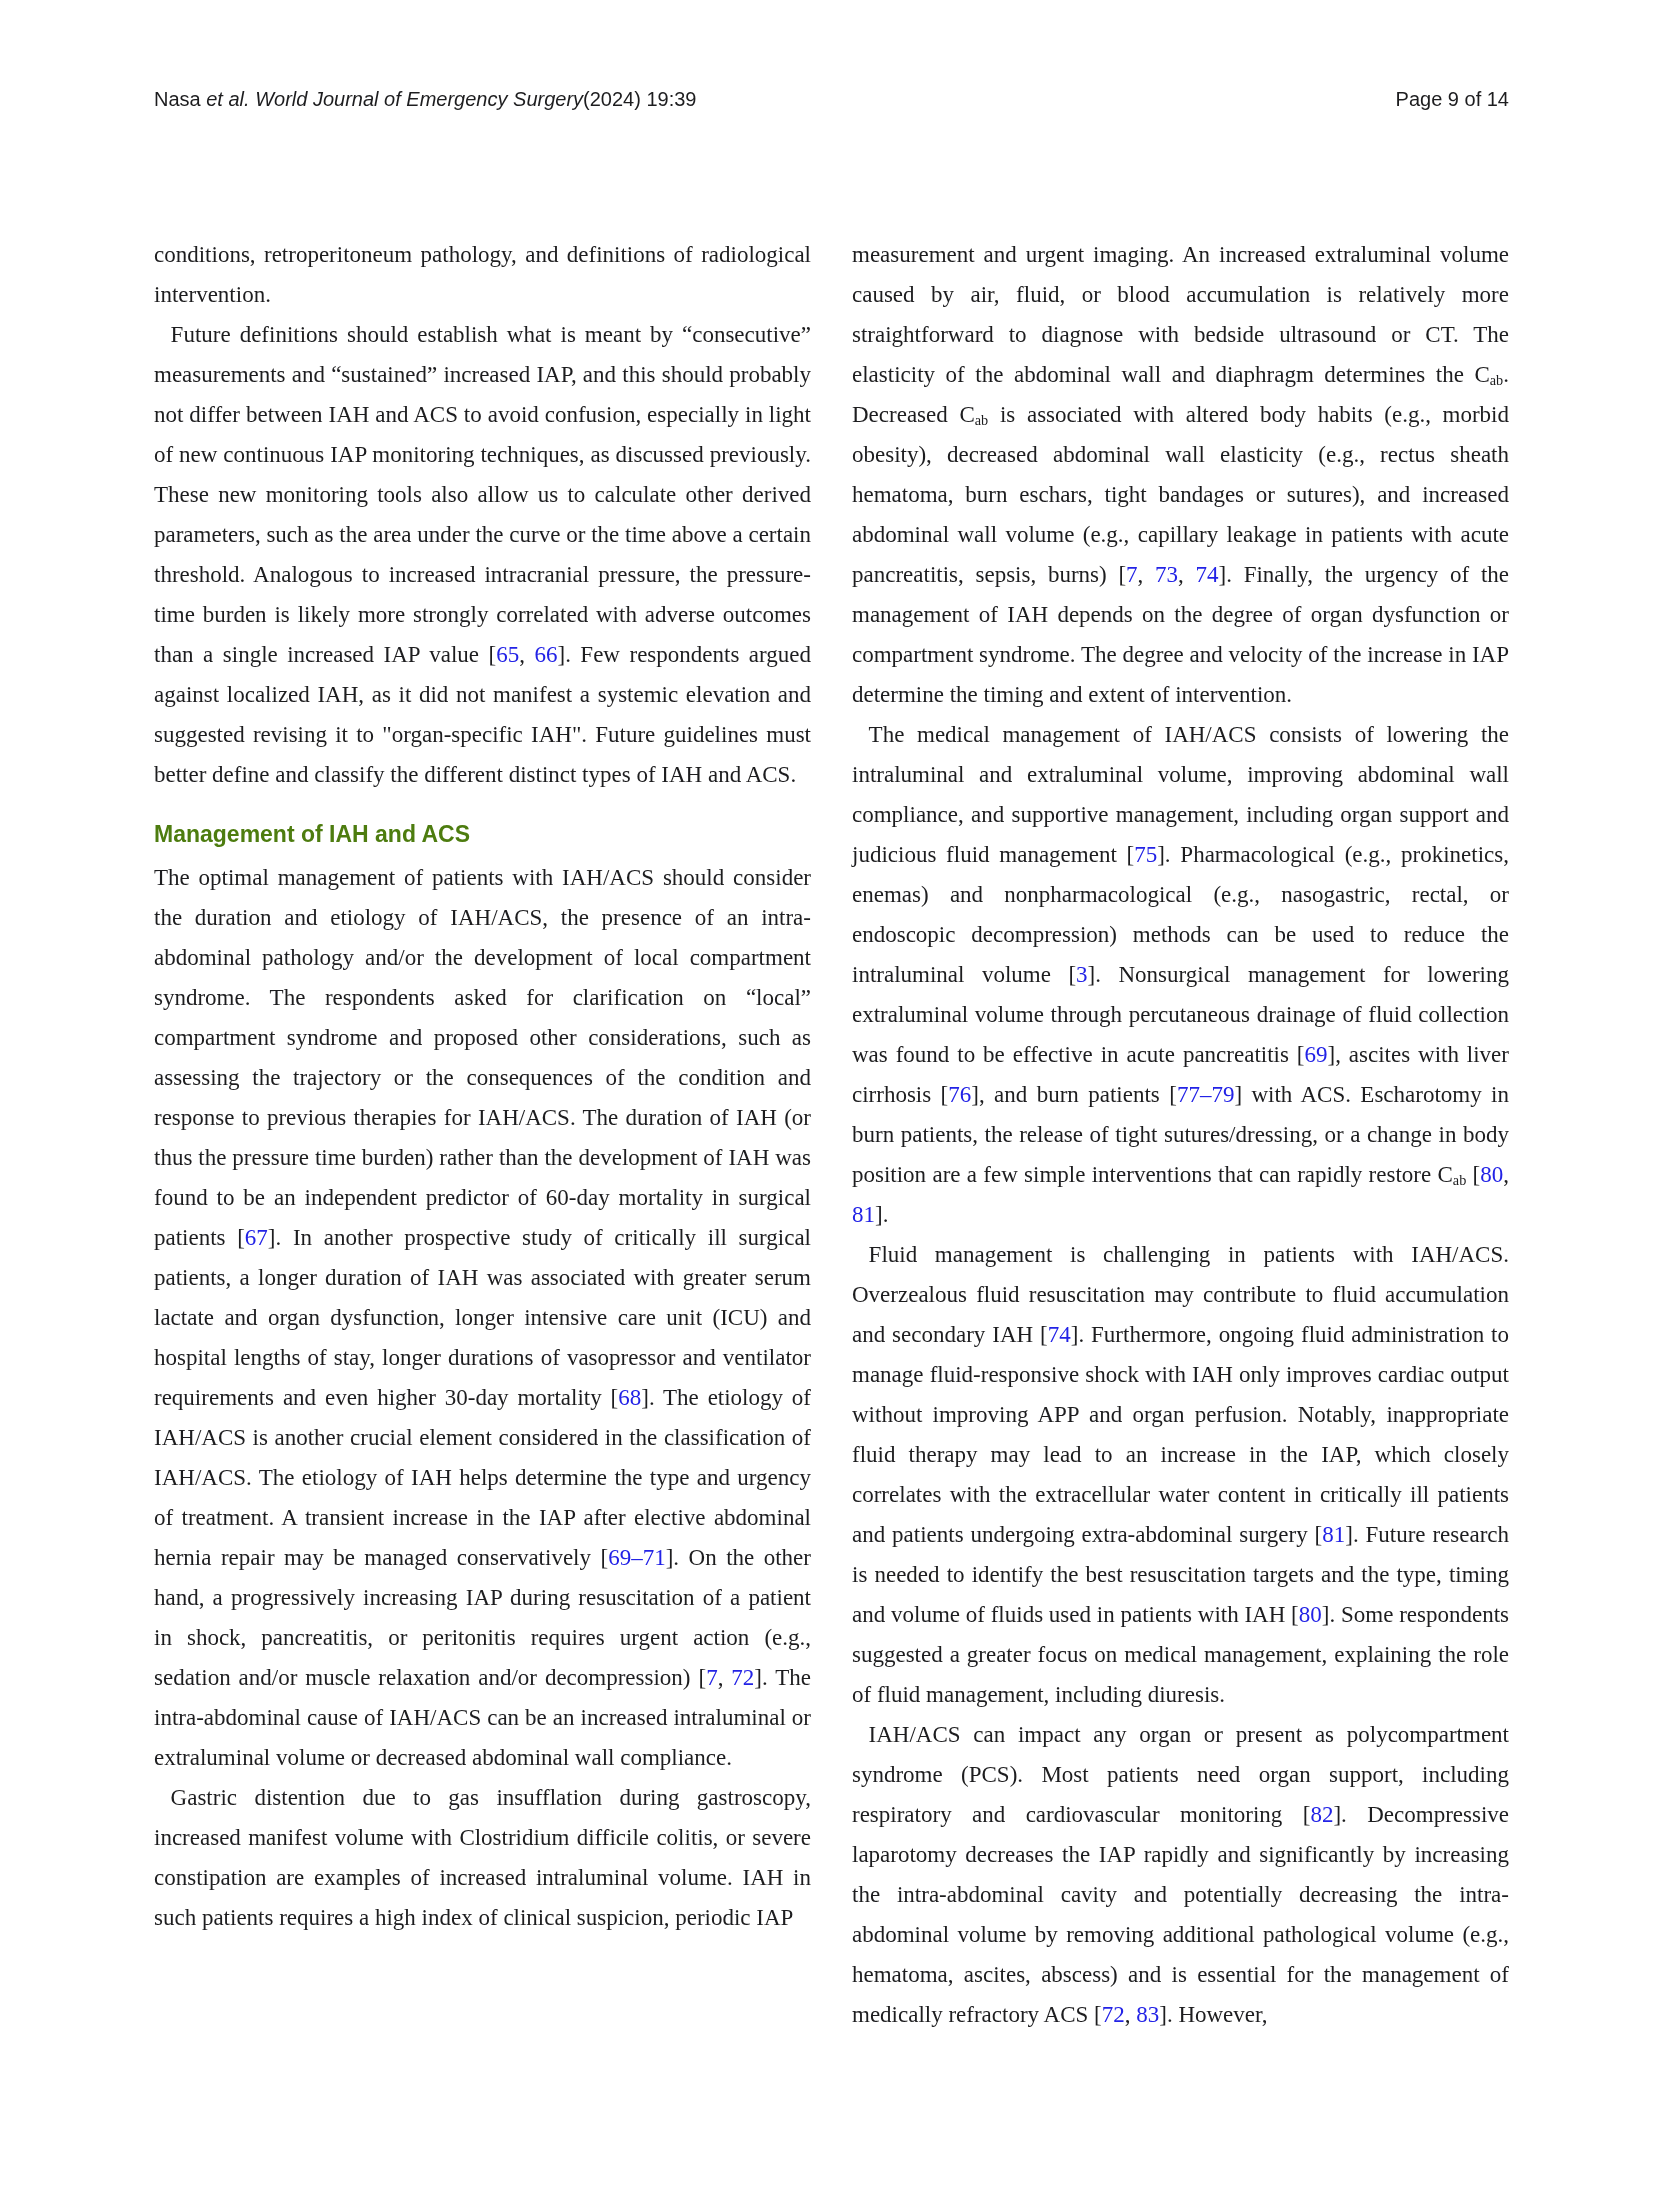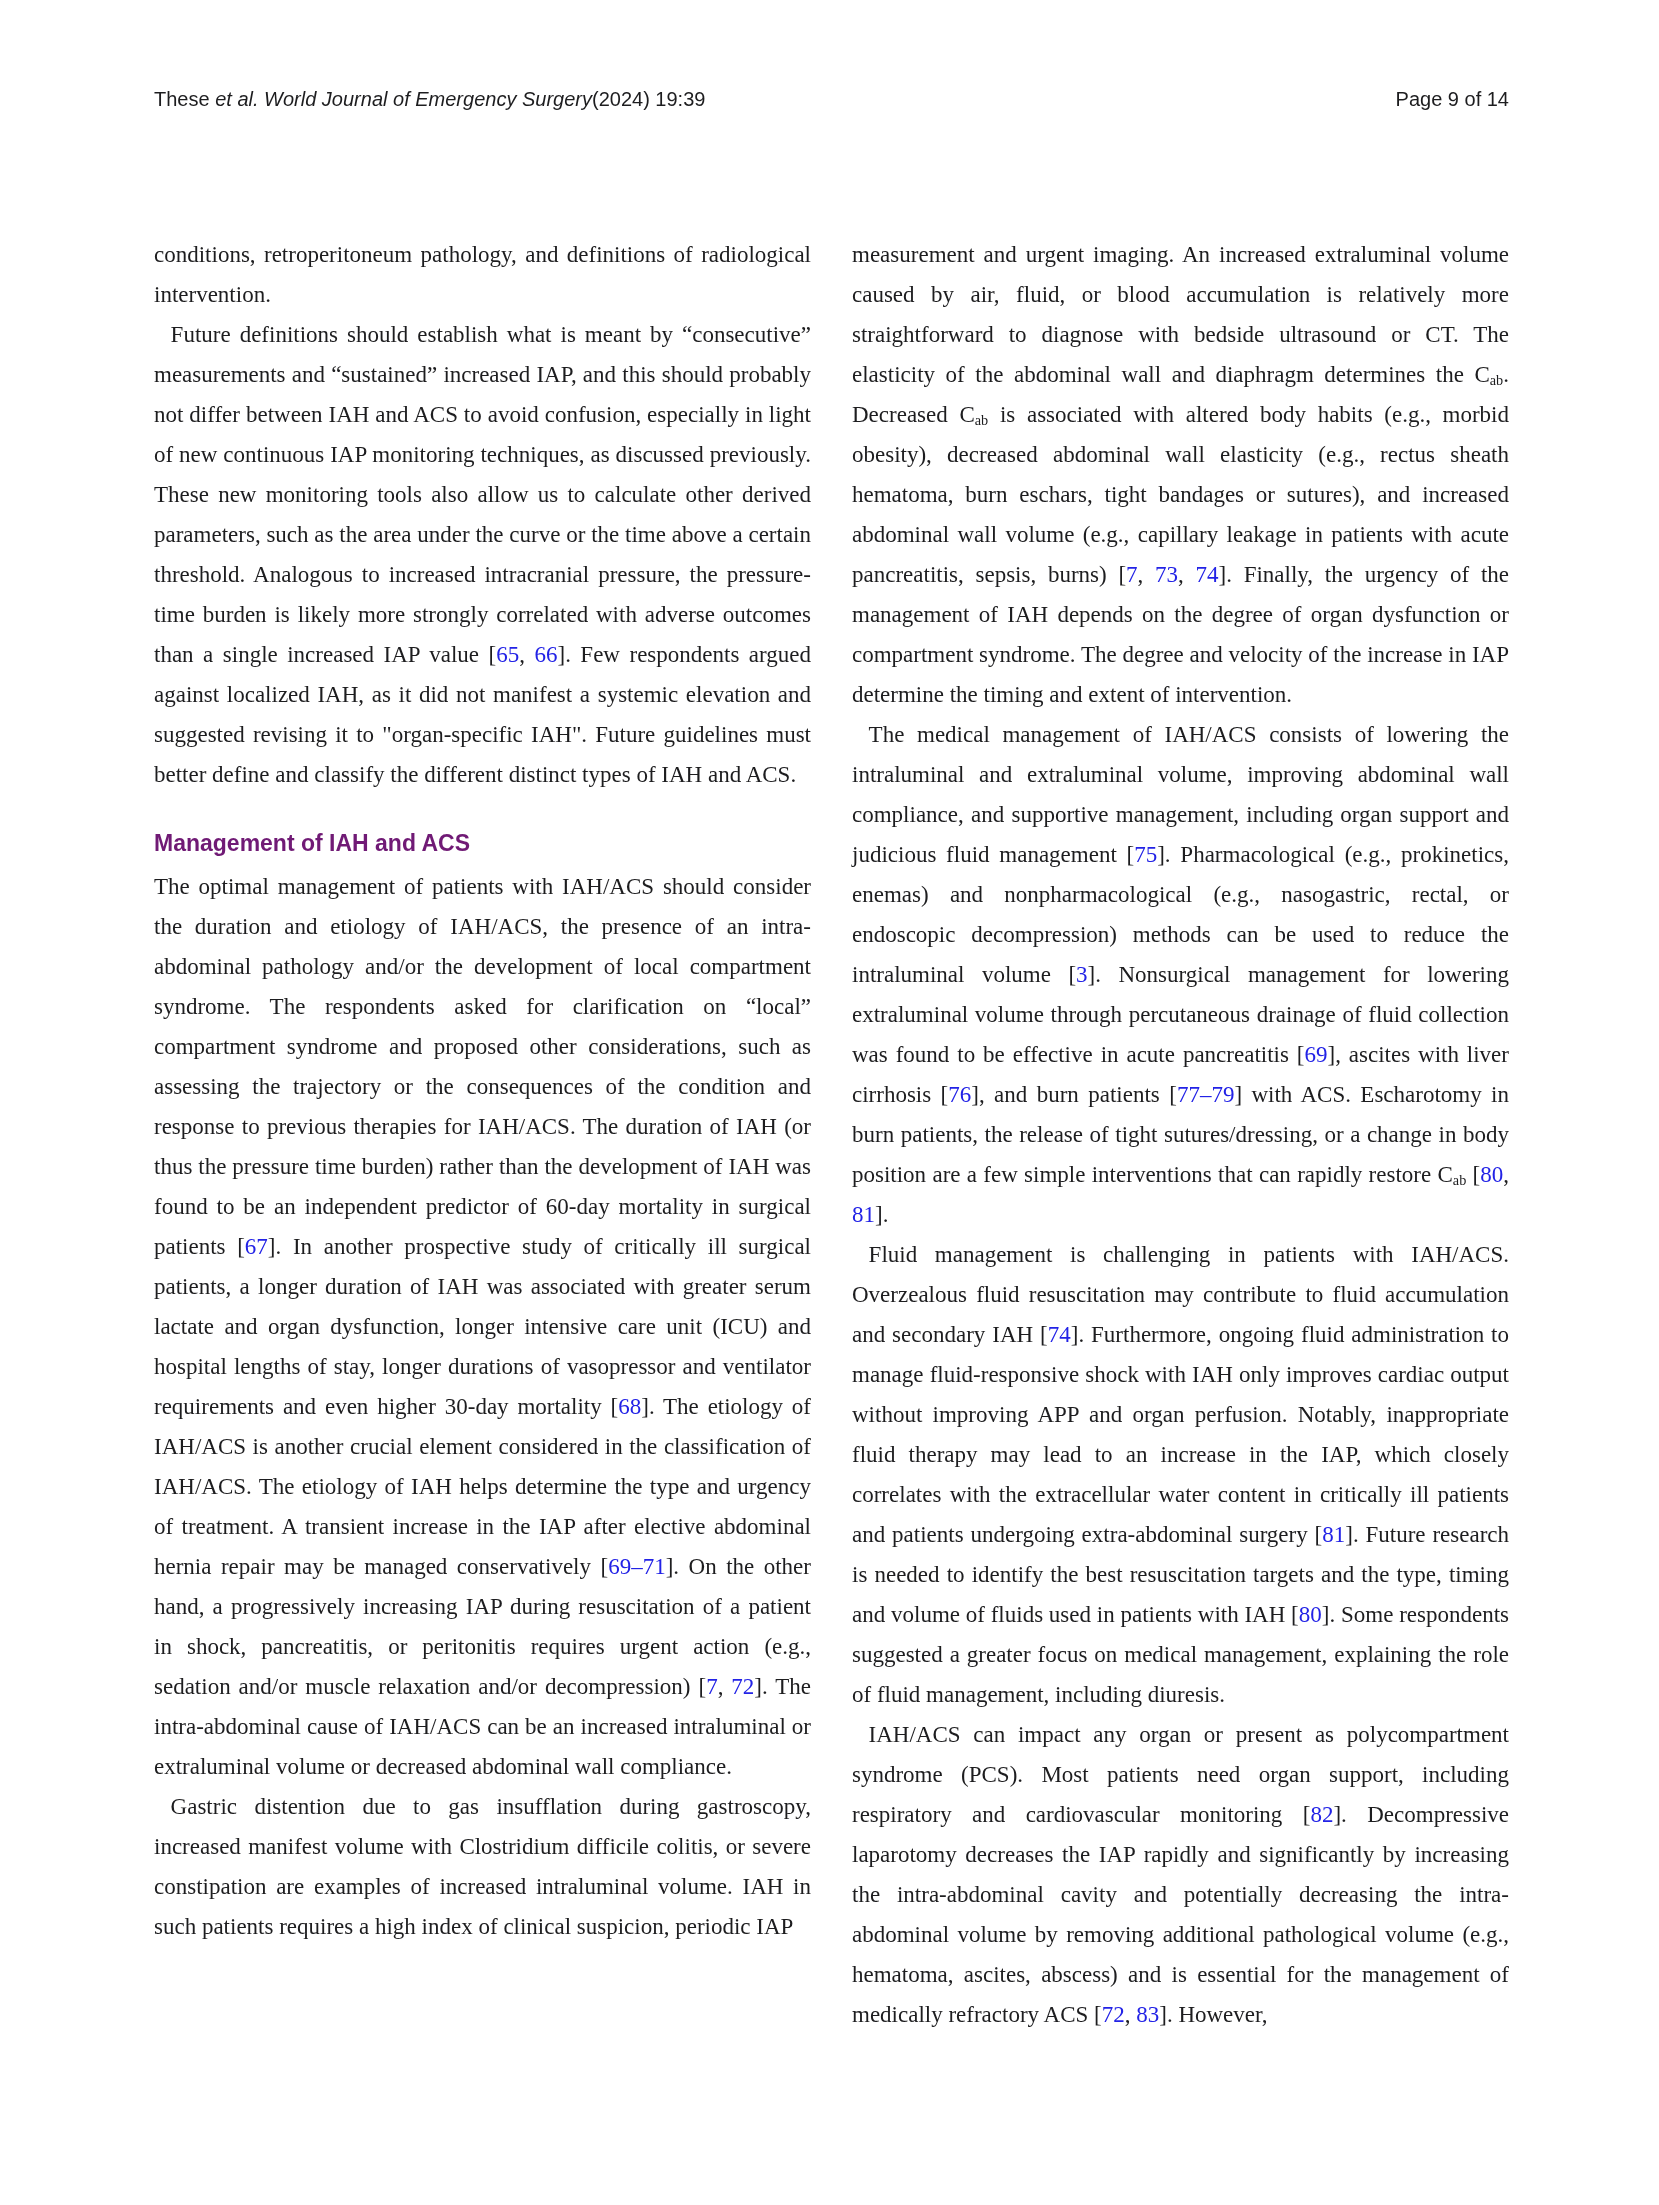--- a/index.html
+++ b/index.html
@@ -49,44 +49,44 @@
   .col p.para {
     margin: 0;
     padding: 0;
   }
   .col p.para.indent { text-indent: 16.6px; }
   .section-heading {
     font-family: "Liberation Sans", sans-serif;
     font-weight: 700;
     font-size: 23px;
     line-height: 28px;
-    margin: 34px 0 10px 0;
+    margin: 25px 0 10px 0;
     text-align: left;
-    color: #701a75;
+    color: #4d7c0f;
   }
   .cite {
     color: var(--link-color, #2222e6);
     cursor: pointer;
   }
   .italic { }
   .subscript {
     font-size: 0.62em;
     position: relative;
     bottom: -0.18em;
     line-height: 0;
   }
 </style>
 </head>
 <body>
 
 <div class="page">
 
   <div class="header">
     <div class="header-left">
-      <span>These </span><span class="italic">et al. World Journal of Emergency Surgery</span><span class="issue">(2024) 19:39</span>
+      <span>Nasa </span><span class="italic">et al. World Journal of Emergency Surgery</span><span class="issue">(2024) 19:39</span>
     </div>
     <div class="header-right">Page 9 of 14</div>
   </div>
 
   <div class="columns">
     <div class="col">
         <p class="para"><span>conditions, retroperitoneum pathology, and definitions of radiological intervention.</span></p>
         <p class="para indent"><span>Future definitions should establish what is meant by “consecutive” measurements and “sustained” increased IAP, and this should probably not differ between IAH and ACS to avoid confusion, especially in light of new continuous IAP monitoring techniques, as discussed previously. These new monitoring tools also allow us to calculate other derived parameters, such as the area under the curve or the time above a certain threshold. Analogous to increased intracranial pressure, the pressure-time burden is likely more strongly correlated with adverse outcomes than a single increased IAP value [</span><span class="cite">65</span><span>, </span><span class="cite">66</span><span>]. Few respondents argued against localized IAH, as it did not manifest a systemic elevation and suggested revising it to "organ-specific IAH". Future guidelines must better define and classify the different distinct types of IAH and ACS.</span></p>
         <h2 class="section-heading">Management of IAH and ACS</h2>
         <p class="para"><span>The optimal management of patients with IAH/ACS should consider the duration and etiology of IAH/ACS, the presence of an intra-abdominal pathology and/or the development of local compartment syndrome. The respondents asked for clarification on “local” compartment syndrome and proposed other considerations, such as assessing the trajectory or the consequences of the condition and response to previous therapies for IAH/ACS. The duration of IAH (or thus the pressure time burden) rather than the development of IAH was found to be an independent predictor of 60-day mortality in surgical patients [</span><span class="cite">67</span><span>]. In another prospective study of critically ill surgical patients, a longer duration of IAH was associated with greater serum lactate and organ dysfunction, longer intensive care unit (ICU) and hospital lengths of stay, longer durations of vasopressor and ventilator requirements and even higher 30-day mortality [</span><span class="cite">68</span><span>]. The etiology of IAH/ACS is another crucial element considered in the classification of IAH/ACS. The etiology of IAH helps determine the type and urgency of treatment. A transient increase in the IAP after elective abdominal hernia repair may be managed conservatively [</span><span class="cite">69–71</span><span>]. On the other hand, a progressively increasing IAP during resuscitation of a patient in shock, pancreatitis, or peritonitis requires urgent action (e.g., sedation and/or muscle relaxation and/or decompression) [</span><span class="cite">7</span><span>, </span><span class="cite">72</span><span>]. The intra-abdominal cause of IAH/ACS can be an increased intraluminal or extraluminal volume or decreased abdominal wall compliance.</span></p>

